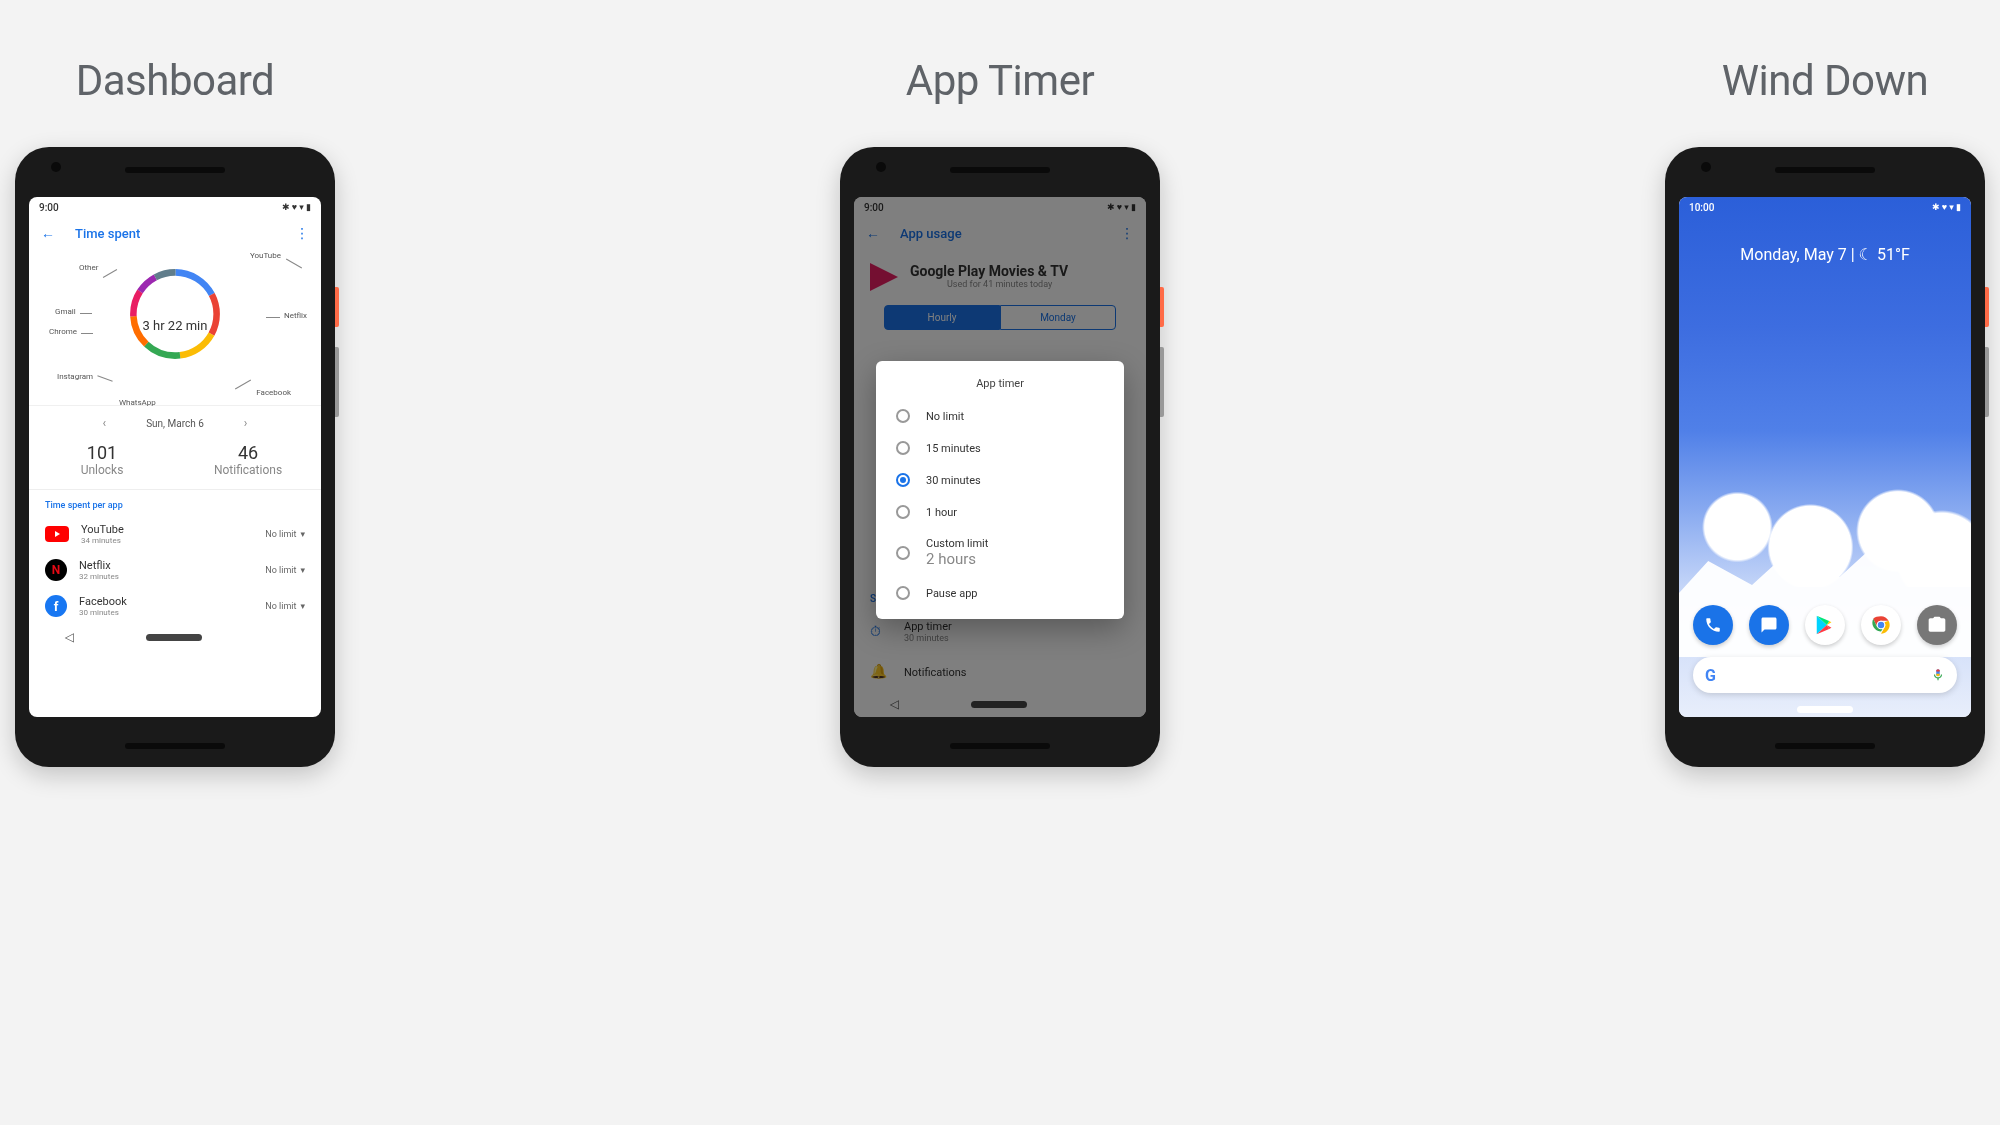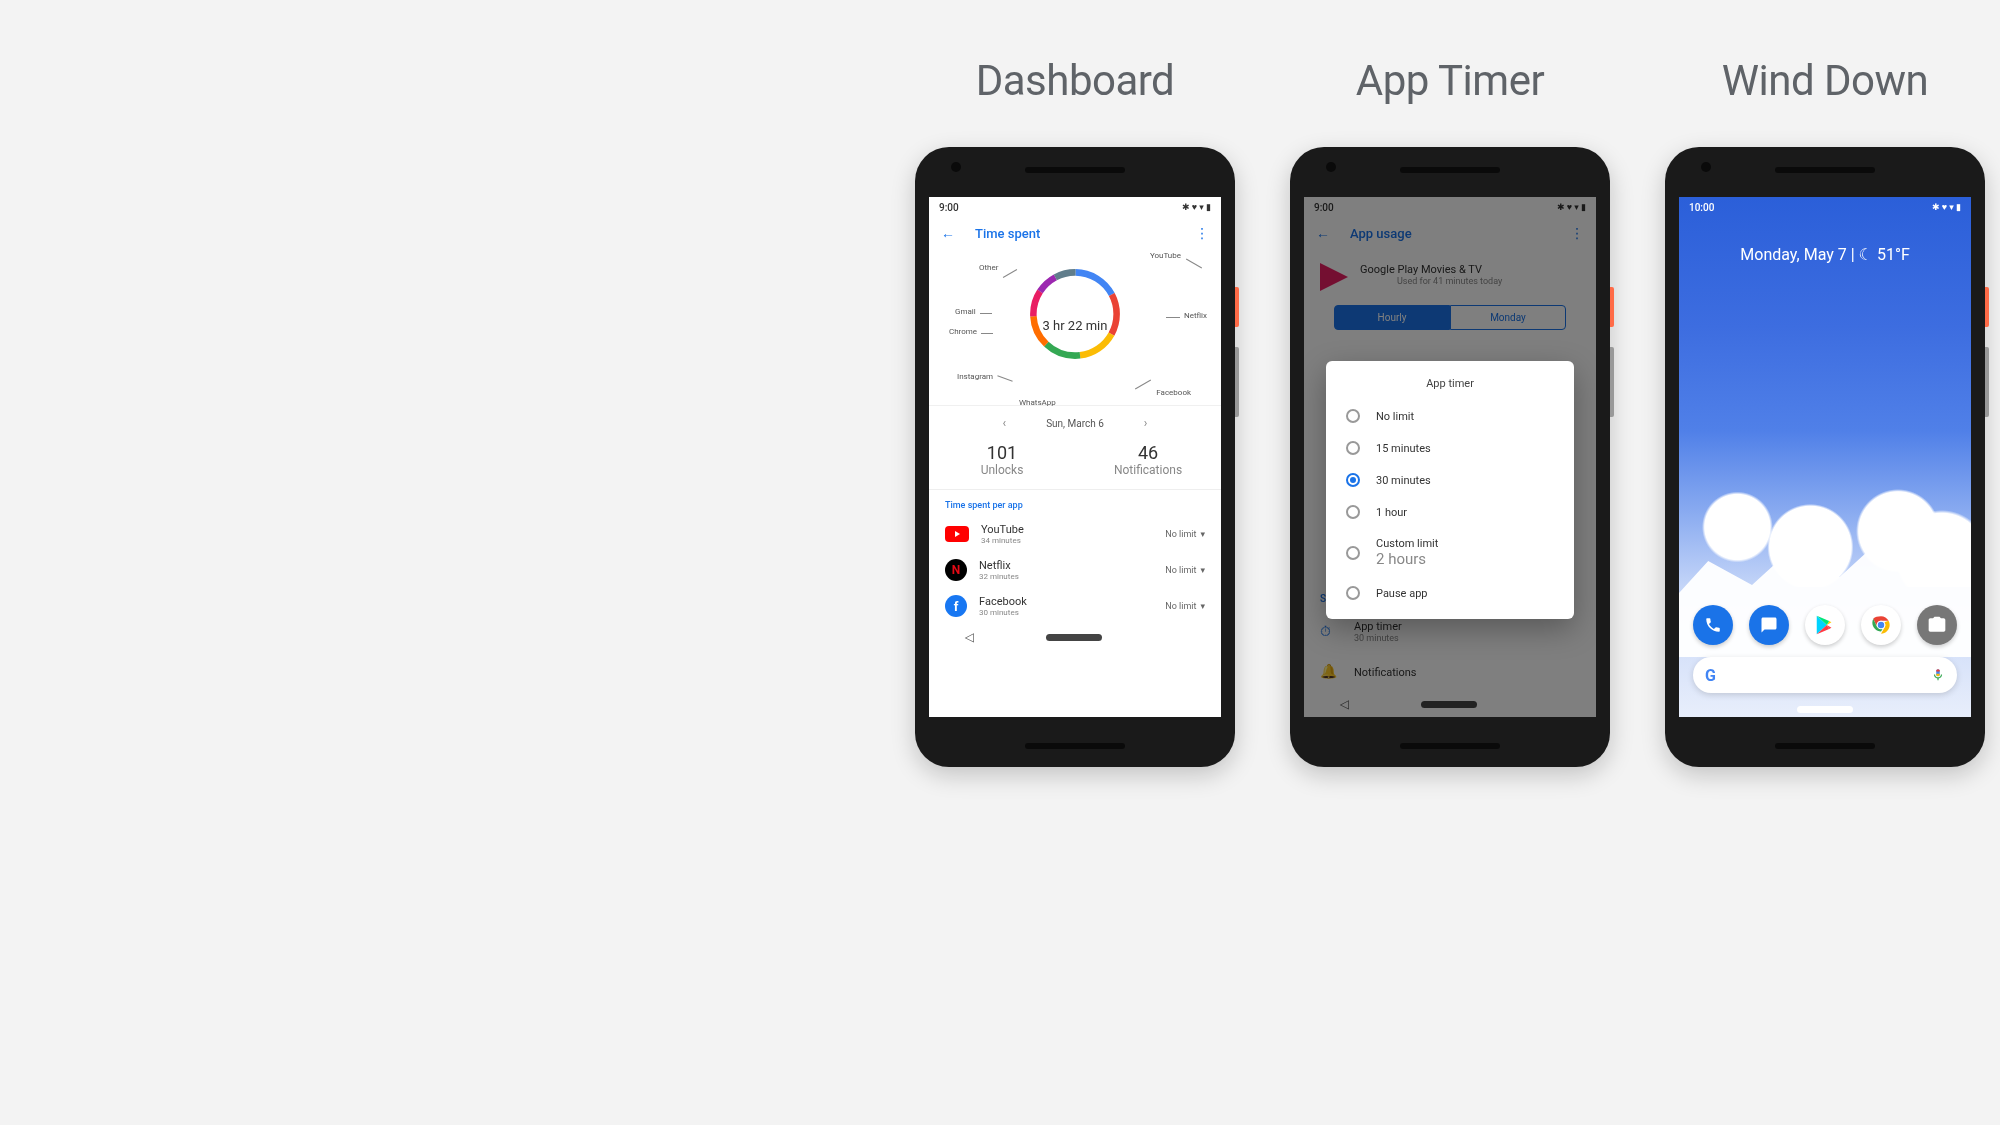--- a/index.html
+++ b/index.html
@@ -1,17 +1,17 @@
 <!DOCTYPE html>
 <html><head>
 <meta charset="utf-8">
 <style>
 * { margin: 0; padding: 0; box-sizing: border-box; font-family: 'Roboto', -apple-system, BlinkMacSystemFont, sans-serif; }
 body { background: #f3f3f3; width: 2000px; height: 1125px; overflow: hidden; }
-.canvas { display: flex; justify-content: flex-end; gap: 25px; padding-top: 56px; }
+.canvas { display: flex; justify-content: space-between; gap: 25px; padding-top: 56px; }
 .column { display: flex; flex-direction: column; align-items: center; width: 350px; }
 .title { font-size: 42px; font-weight: 400; color: #5f6368; margin-bottom: 42px; letter-spacing: -0.5px; }
 
 .phone-frame {
   width: 320px; height: 620px; background: #1a1a1a; border-radius: 34px;
   padding: 50px 14px 50px 14px; position: relative;
   box-shadow: 0 8px 24px rgba(0,0,0,0.2);
 }
 .phone-frame::before {
   content: ''; position: absolute; top: 20px; left: 50%; transform: translateX(-50%);
@@ -27,21 +27,21 @@
 }
 .phone-frame .vol-btn {
   position: absolute; right: -4px; top: 200px; width: 4px; height: 70px;
   background: #999; border-radius: 0 2px 2px 0;
 }
 .phone-frame .bottom-speaker {
   position: absolute; bottom: 18px; left: 50%; transform: translateX(-50%);
   width: 100px; height: 6px; background: #0a0a0a; border-radius: 3px;
 }
 .screen {
-  width: 100%; height: 100%; background: #fff; border-radius: 0;
+  width: 100%; height: 100%; background: #fff; border-radius: 8px;
   overflow: hidden; display: flex; flex-direction: column; position: relative;
 }
 
 .status-bar {
   height: 20px; display: flex; justify-content: space-between; align-items: center;
   padding: 0 10px; font-size: 10px; font-weight: 500;
 }
 .status-bar.light { color: #fff; }
 .status-bar.dark { color: #333; }
 .status-icons { display: flex; gap: 3px; align-items: center; font-size: 9px; }
@@ -119,21 +119,21 @@
 .app-limit { margin-left: auto; font-size: 9px; color: #666; display:flex; align-items:center; gap:4px;}
 
 
 .overlay-bg {
   position: absolute; inset: 0; background: rgba(0,0,0,0.5); z-index: 5;
 }
 .usage-header {
   display: flex; gap: 12px; padding: 14px 16px; align-items: flex-start;
 }
 .usage-header .play-icon { width: 28px; height: 28px; background: #e91e63; clip-path: polygon(0 0, 100% 50%, 0 100%); }
-.usage-header .info .t1 { font-size: 11px; font-weight: 400; color: #333; }
+.usage-header .info .t1 { font-size: 14px; font-weight: 700; color: #333; }
 .usage-header .info .t2 { font-size: 9px; color: #888; margin-left: 37px; }
 .seg-row { display: flex; justify-content: center; padding: 0 30px; }
 .seg { flex:1; text-align:center; font-size: 10px; padding: 6px 0; border: 1px solid #1a73e8; }
 .seg.active { background:#1a73e8; color:#fff; }
 .seg.left { border-radius: 4px 0 0 4px; }
 .seg.right { border-radius: 0 4px 4px 0; color:#1a73e8; }
 .chart-placeholder { height: 150px; padding: 20px 20px 0; }
 .settings-hdr { color:#1a73e8; font-size:10px; font-weight:500; padding: 10px 16px 6px; }
 .setting-row { display:flex; align-items:center; padding: 10px 16px; gap: 16px; }
 .setting-row .ic { width:18px; height:18px; color:#1a73e8; font-size:14px; }

